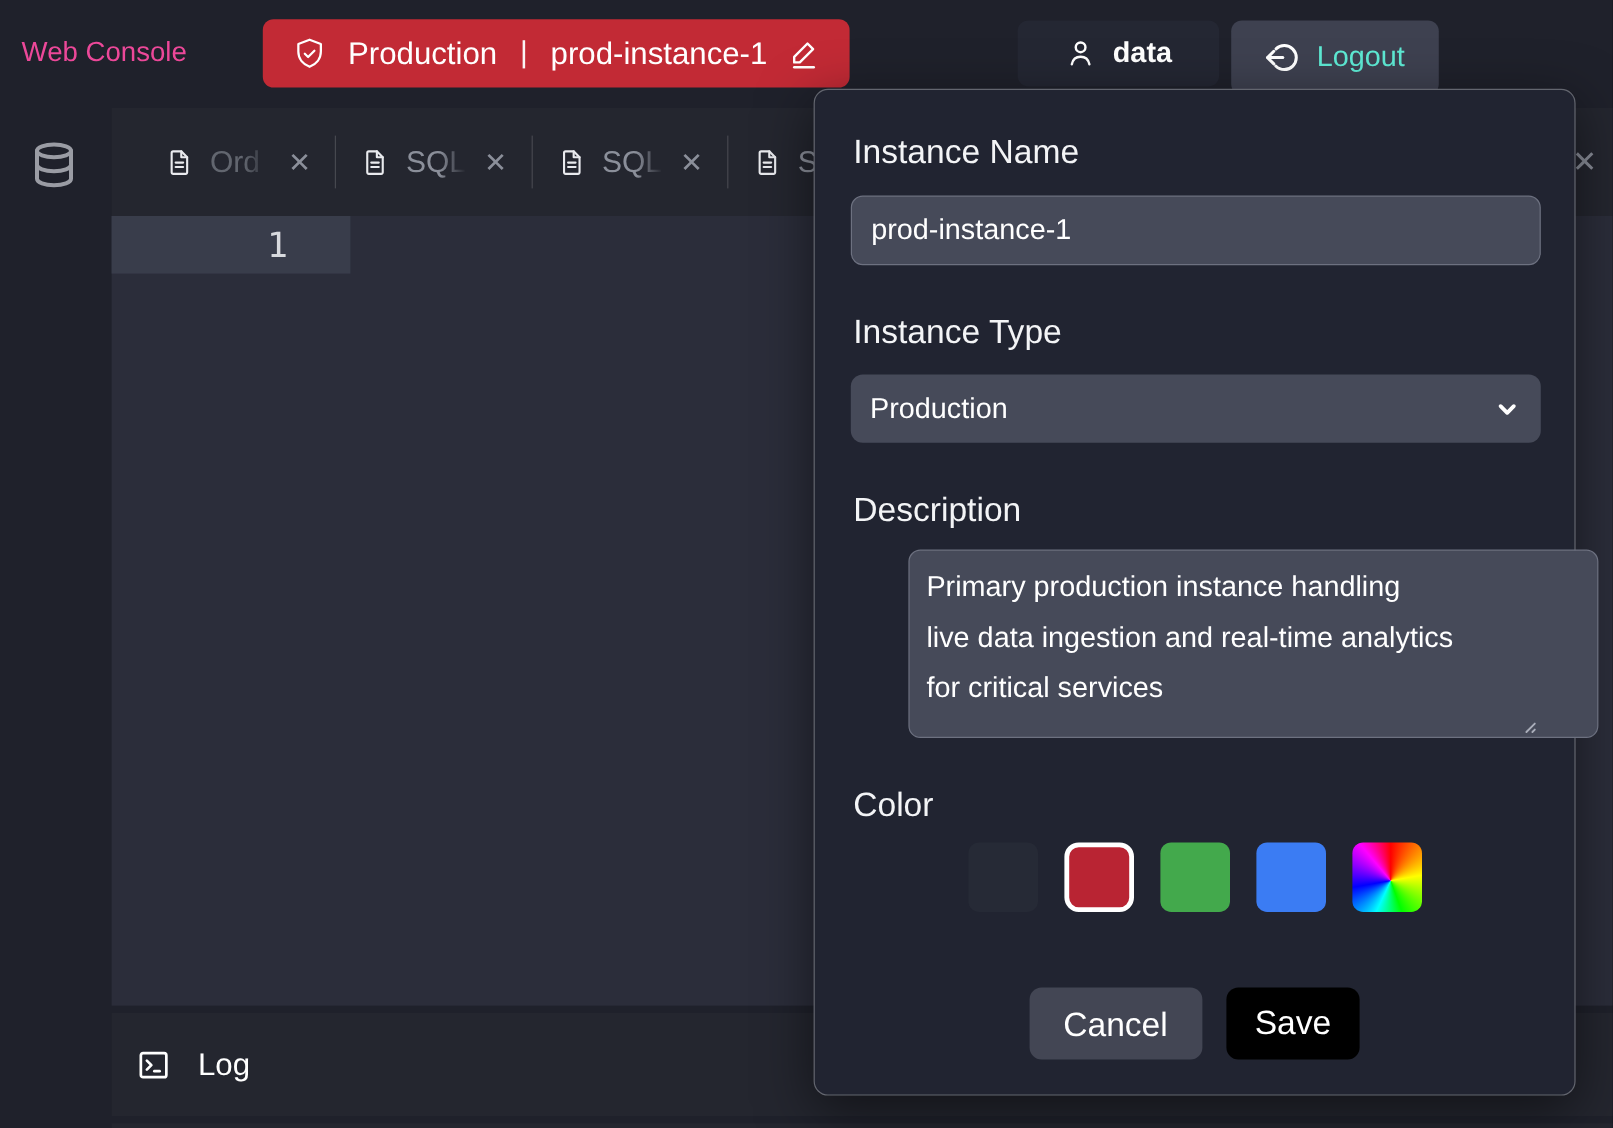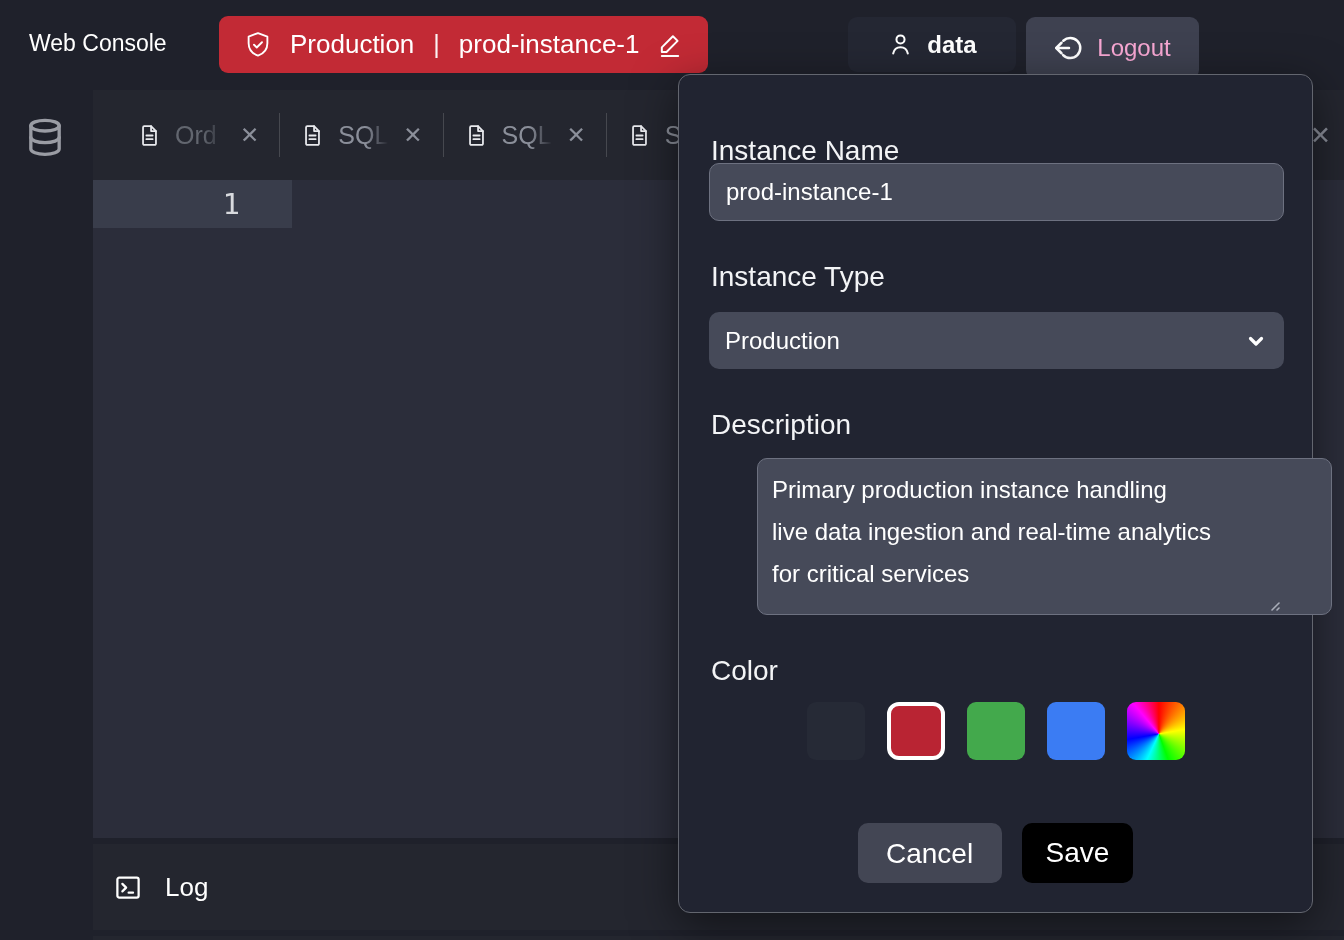--- a/index.html
+++ b/index.html
@@ -2,36 +2,36 @@
 <html><head>
 <meta charset="utf-8">
 <style>
   * { margin:0; padding:0; box-sizing:border-box; }
   html,body { background:#15161d; }
   .screen {
     position:relative; width:1344px; height:940px; overflow:hidden;
     background:#1f212b; font-family:"Liberation Sans", sans-serif; color:#fff;
   }
   
-  .app-title { position:absolute; left:29px; top:30px; font-size:23px; font-weight:500; color:#ffffff; }
+  .app-title { position:absolute; left:18px; top:30px; font-size:23px; font-weight:500; color:#ec4899; }
   .instance-badge {
     position:absolute; left:219px; top:16px; height:57px; background:#c22a35;
     border-radius:9px; display:flex; align-items:center; gap:17px; padding:0 24px;
     font-size:26px; color:#fff; cursor:pointer;
   }
   .instance-badge .sep { font-size:25px; opacity:.95; margin:0 2px; font-weight:300; }
   .user-chip {
     position:absolute; left:848px; top:17px; height:55px; min-width:168px;
     background:#242733; border-radius:9px; display:flex; align-items:center; justify-content:center;
     gap:13px; padding:0 22px; font-size:24px; font-weight:700; color:#fff;
   }
   .logout-btn {
     position:absolute; left:1026px; top:17px; height:62px; width:173px;
     background:#3e4150; border:none; border-radius:9px; display:flex; align-items:center; justify-content:center;
-    gap:13px; font-size:24px; color:#f9a8d4; font-family:inherit; cursor:pointer;
+    gap:13px; font-size:24px; color:#5eead4; font-family:inherit; cursor:pointer;
   }
   
   .sidebar-db-icon { position:absolute; left:25px; top:116px; color:#9a9ca4; cursor:pointer; }
   
   .tabbar {
     position:absolute; left:93px; top:90px; right:0; height:90px; background:#24262f;
     display:flex; align-items:center; padding-left:30px;
   }
   .tab { display:flex; align-items:center; padding:0 14px; gap:13px; cursor:pointer; }
   .tab .file-ic { color:#e9eaee; flex:none; }
@@ -63,21 +63,21 @@
     display:flex; align-items:center; gap:22px; padding-left:20px; font-size:26px; color:#fff; cursor:pointer;
   }
   .bottom-sliver { position:absolute; left:93px; top:936px; right:0; height:4px; background:#24262f; }
   
   .dialog {
     position:absolute; left:678px; top:74px; width:635px; height:839px;
     background:#212431; border:1.5px solid #63666f; border-radius:12px;
     box-shadow:0 12px 45px rgba(0,0,0,.5);
   }
   .dlg-label { position:absolute; left:32px; font-size:28px; font-weight:500; color:#f3f4f6; }
-  .lbl-name  { top:36px;margin-top:24px; }
+  .lbl-name  { top:36px; }
   .lbl-type  { top:186px; }
   .lbl-desc  { top:334px; }
   .lbl-color { top:580px; }
   .dlg-input {
     position:absolute; left:30px; top:88px; width:575px; height:58px;
     background:#464a59; border:1px solid #6d7180; border-radius:10px;
     color:#fff; font-size:24px; font-family:inherit; padding:0 16px; outline:none;
   }
   .dlg-select {
     position:absolute; left:30px; top:237px; width:575px; height:57px;

